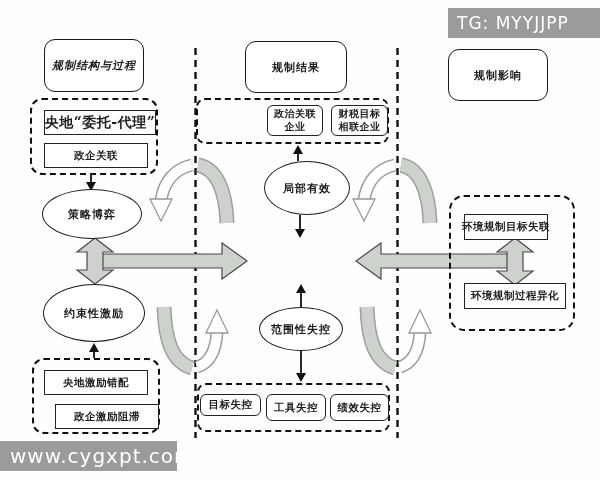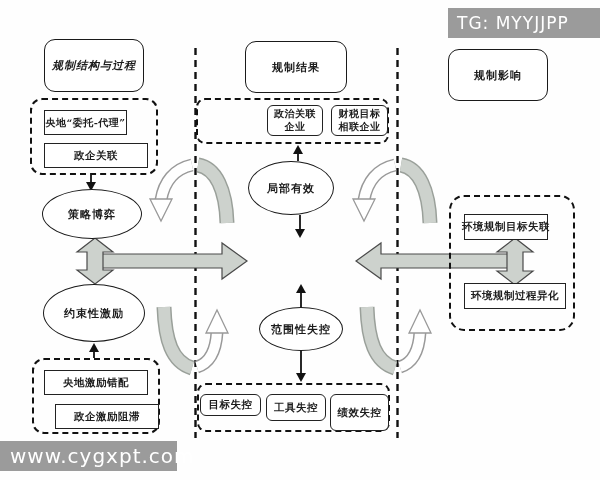--- a/index.html
+++ b/index.html
@@ -97,43 +97,43 @@
       <path d="M400,367 C413,363 419,350 420,332" stroke="#fff" stroke-width="10" fill="none"></path>
       <polygon points="409,333 431,333 420,310" fill="#fff" stroke="#999" stroke-width="1.3"></polygon>
     </g>
   </svg>
 
   <div class="node hdr" style="left:44px;top:39px;width:100px;height:53px;font-style:italic;">规制结构与过程</div>
   <div class="node hdr" style="left:245px;top:41px;width:102px;height:52px;">规制结果</div>
   <div class="node hdr" style="left:448px;top:49px;width:100px;height:52px;">规制影响</div>
 
   <div class="dashed-group r12" style="left:30px;top:98px;width:128px;height:77px;"></div>
-  <div class="node sbox" style="left:44px;top:110px;width:83px;height:25px;font-size:10px;">央地“委托-代理”</div>
+  <div class="node sbox" style="left:44px;top:110px;width:112px;height:25px;font-size:14px;">央地“委托-代理”</div>
   <div class="node sbox" style="left:44px;top:143px;width:104px;height:25px;">政企关联</div>
 
   <div class="node ellipse" style="left:43px;top:284px;width:102px;height:58px;">约束性激励</div>
   <div class="node ellipse" style="left:42px;top:189px;width:100px;height:50px;">策略博弈</div>
 
   <div class="dashed-group r12" style="left:32px;top:358px;width:128px;height:76px;"></div>
   <div class="node sbox" style="left:44px;top:370px;width:104px;height:25px;">央地激励错配</div>
   <div class="node sbox" style="left:36px;top:404px;width:104px;height:25px;margin-left:19px;">政企激励阻滞</div>
 
   <div class="dashed-group r8" style="left:196px;top:98px;width:193px;height:46px;"></div>
   <div class="node sbox-r" style="left:267px;top:105px;width:56px;height:31px;">政治关联企业</div>
   <div class="node sbox-r" style="left:331px;top:105px;width:57px;height:31px;">财税目标相联企业</div>
 
-  <div class="node ellipse" style="left:248px;top:161px;width:86px;height:54px;">局部有效</div>
+  <div class="node ellipse" style="left:264px;top:161px;width:86px;height:54px;">局部有效</div>
 
 
   <div class="node ellipse" style="left:259px;top:307px;width:84px;height:44px;">范围性失控</div>
 
   <div class="dashed-group r8" style="left:197px;top:383px;width:193px;height:49px;"></div>
   <div class="node sbox-r" style="left:200px;top:394px;width:61px;height:22px;white-space:nowrap;font-size:10.5px;">目标失控</div>
   <div class="node sbox-r" style="left:266px;top:394px;width:60px;height:27px;white-space:nowrap;font-size:10.5px;">工具失控</div>
-  <div class="node sbox-r" style="left:330px;top:394px;width:59px;height:37px;white-space:nowrap;font-size:10.5px;">绩效失控</div>
+  <div class="node sbox-r" style="left:330px;top:394px;width:59px;height:27px;white-space:nowrap;font-size:10.5px;">绩效失控</div>
 
   <div class="dashed-group r14" style="left:449px;top:195px;width:126px;height:136px;"></div>
   <div class="node sbox" style="left:464px;top:214px;width:84px;height:26px;font-size:10.5px;">环境规制目标失联</div>
   <div class="node sbox" style="left:464px;top:283px;width:102px;height:26px;font-size:10.5px;">环境规制过程异化</div>
 
   <div class="watermark wm-top" style="left:448px;top:8px;width:152px;height:30px;">TG: MYYJJPP</div>
   <div class="watermark wm-bottom" style="left:0px;top:441px;width:167px;height:30px;">www.cygxpt.com</div>
 
 </div>
 

